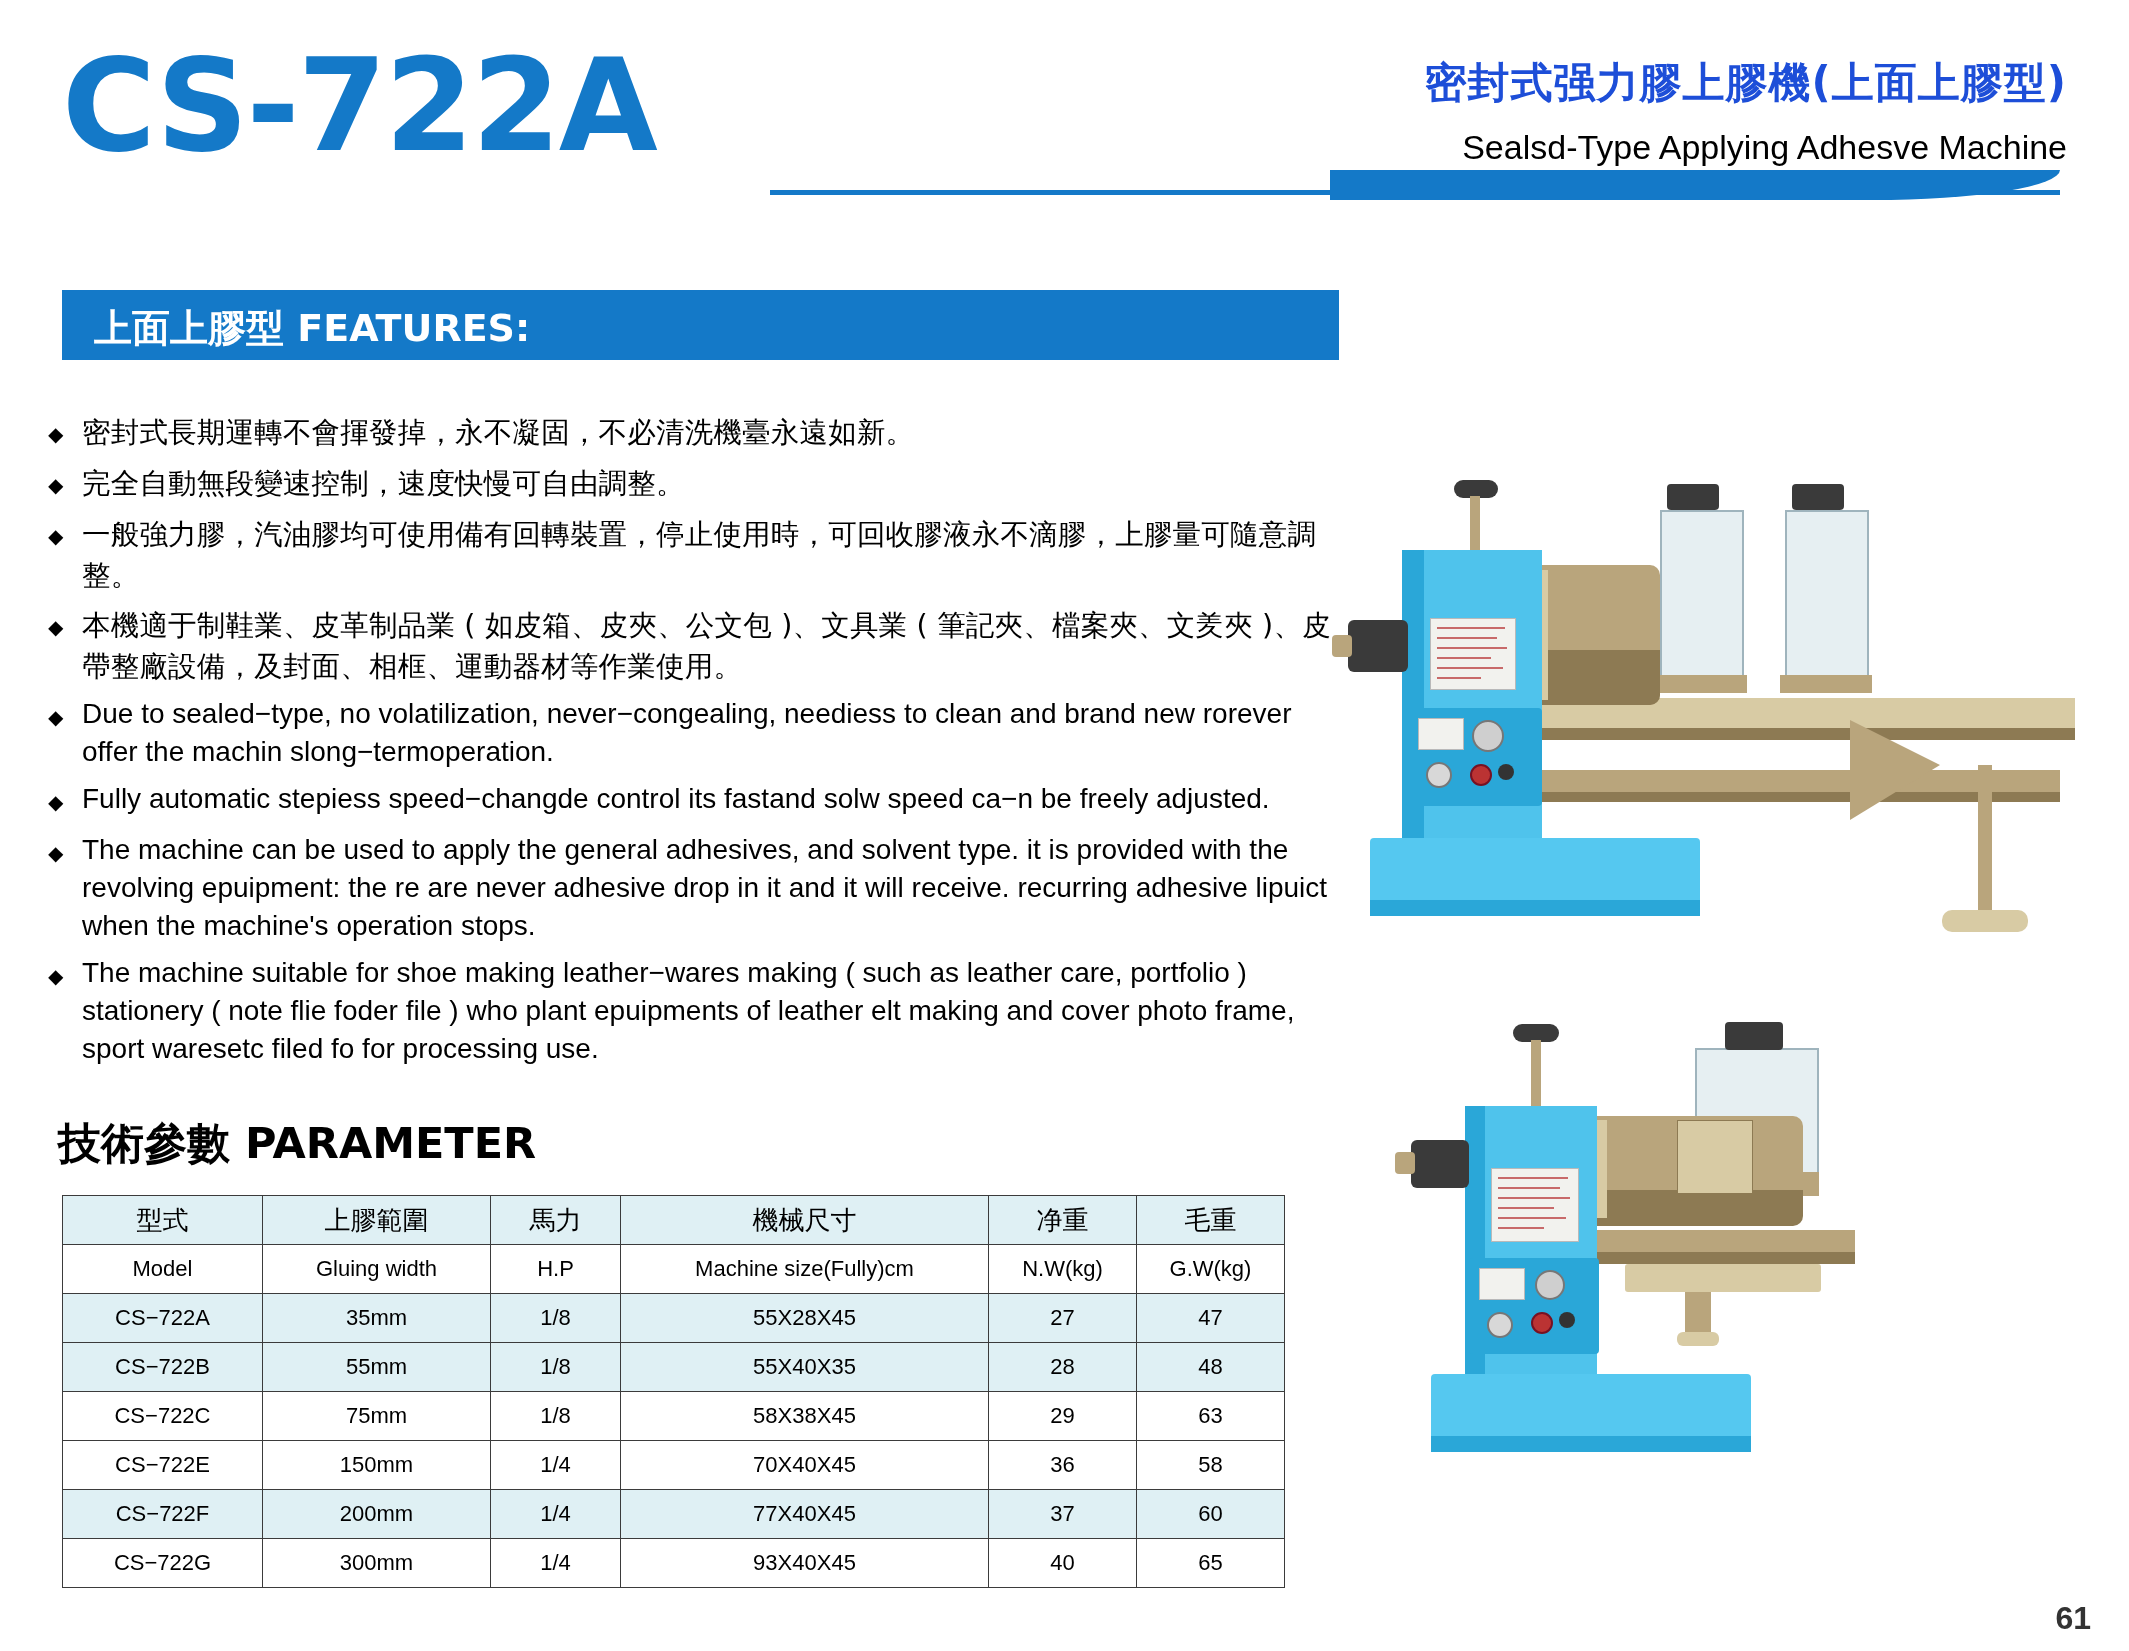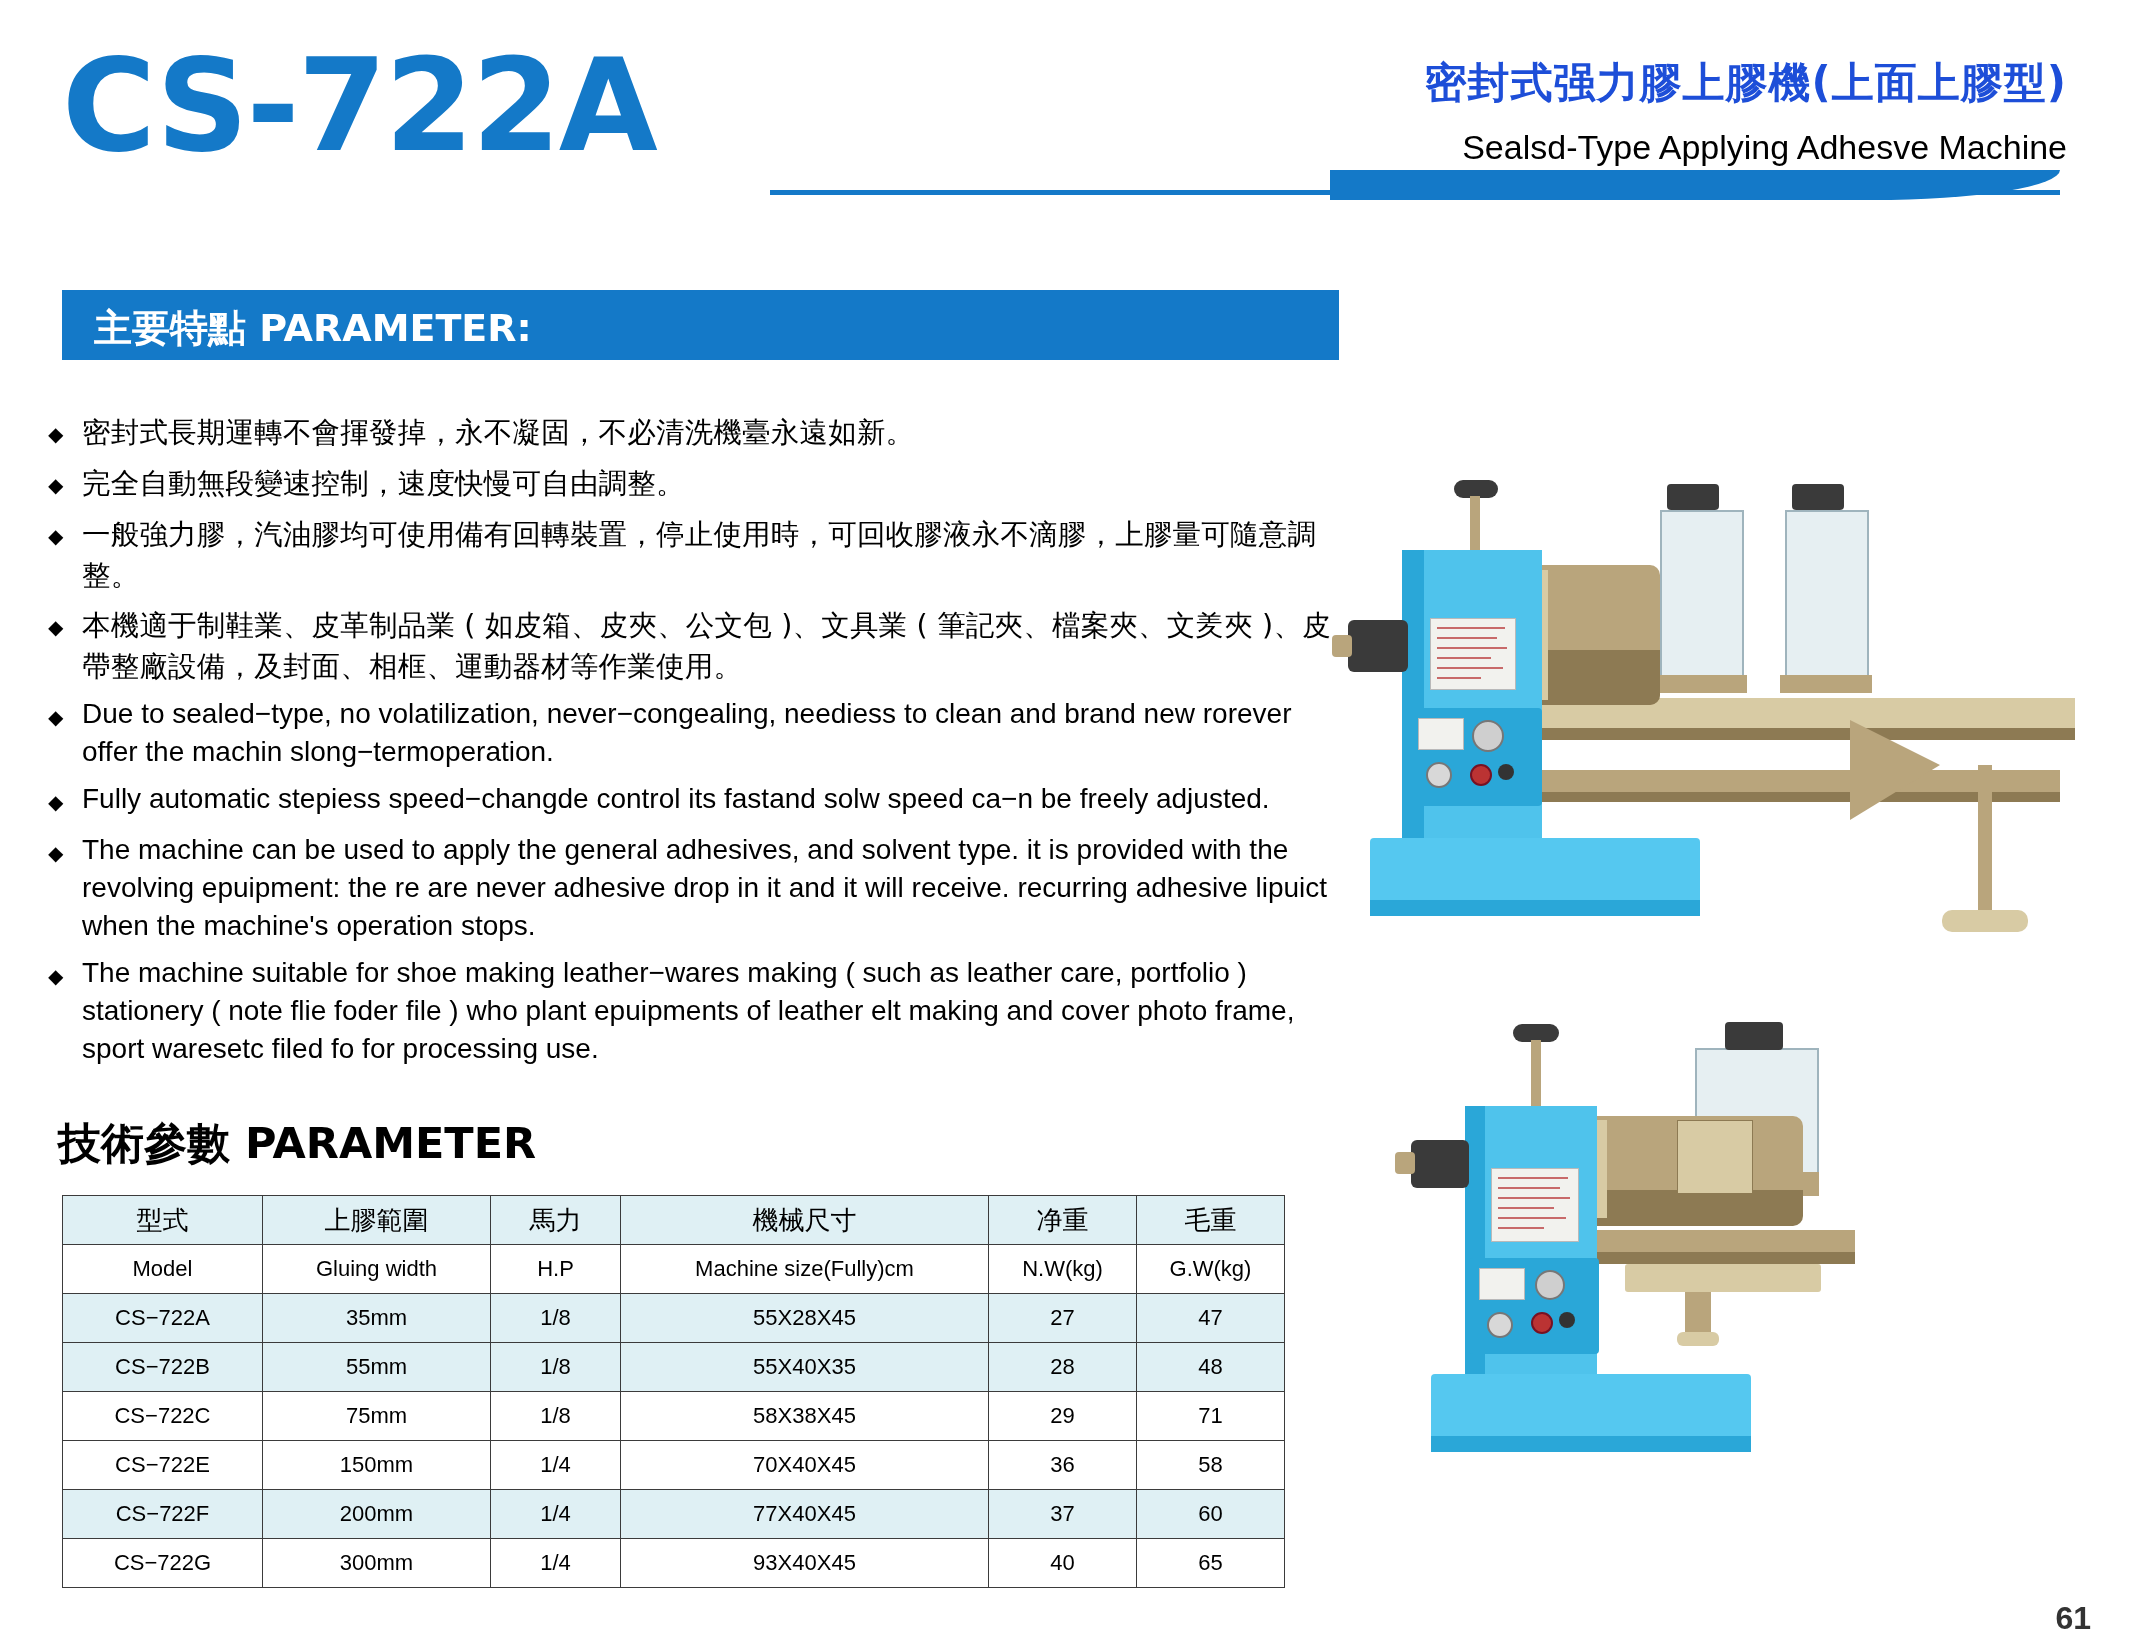--- a/index.html
+++ b/index.html
@@ -210,21 +210,21 @@
 
 <div id="header">
   <div id="model-title">CS-722A</div>
   <div id="title-rule"></div>
   <div id="title-rule-swoosh"></div>
   <div id="header-cn">密封式强力膠上膠機(上面上膠型)</div>
   <div id="header-en">Sealsd-Type Applying Adhesve Machine</div>
 </div>
 
 <div id="features-banner">
-  <div id="features-banner-text">主要特點 PARAMETER:</div>
+  <div id="features-banner-text">上面上膠型 FEATURES:</div>
 </div>
 
 <div class="bullet-list" id="list-cn">
   <div class="bullet-row">
     <span class="bullet-mark">◆</span>
     <span class="bullet-text-cn">密封式長期運轉不會揮發掉，永不凝固，不必清洗機臺永遠如新。</span>
   </div>
   <div class="bullet-row">
     <span class="bullet-mark">◆</span>
     <span class="bullet-text-cn">完全自動無段變速控制，速度快慢可自由調整。</span>
@@ -302,21 +302,21 @@
       <td>55X40X35</td>
       <td>28</td>
       <td>48</td>
     </tr>
     <tr class="plain">
       <td>CS−722C</td>
       <td>75mm</td>
       <td>1/8</td>
       <td>58X38X45</td>
       <td>29</td>
-      <td>71</td>
+      <td>63</td>
     </tr>
     <tr class="plain">
       <td>CS−722E</td>
       <td>150mm</td>
       <td>1/4</td>
       <td>70X40X45</td>
       <td>36</td>
       <td>58</td>
     </tr>
     <tr class="tint">

